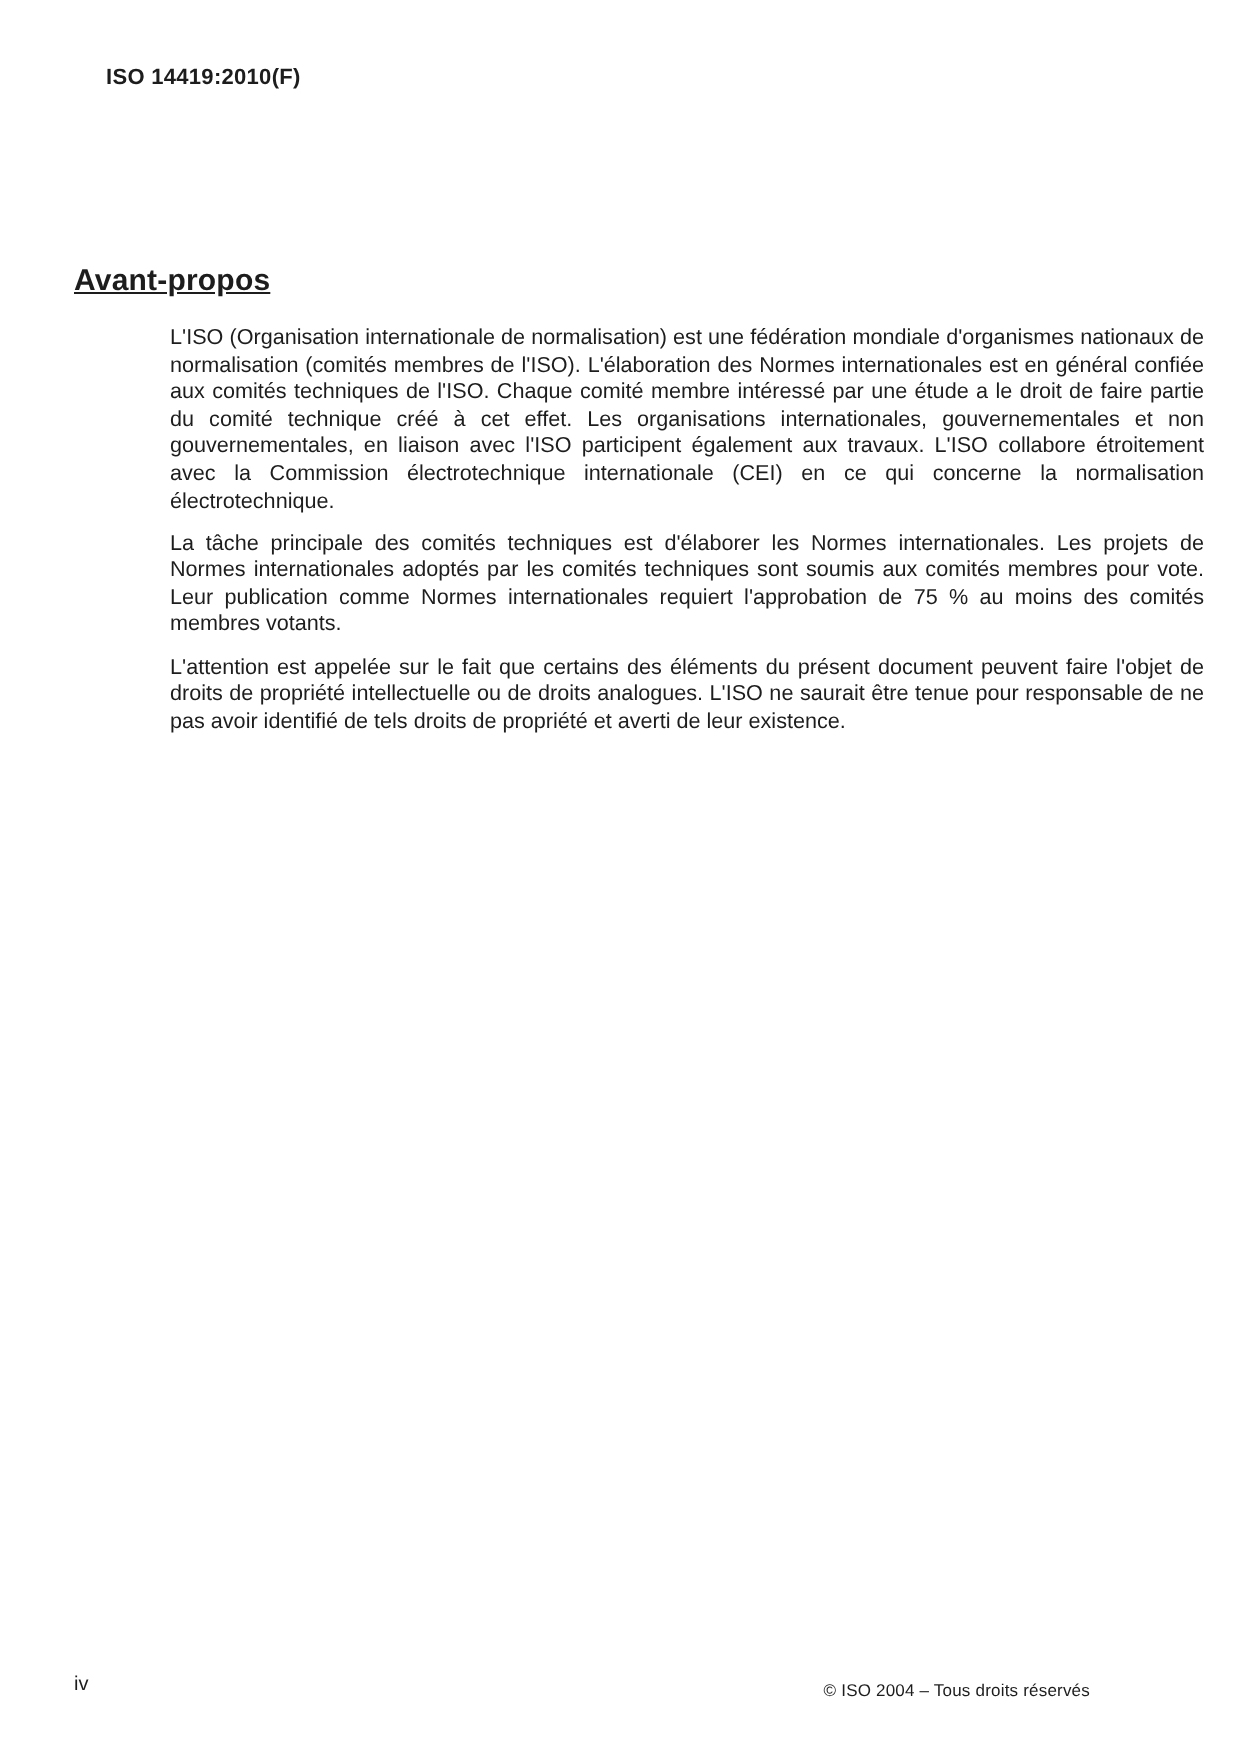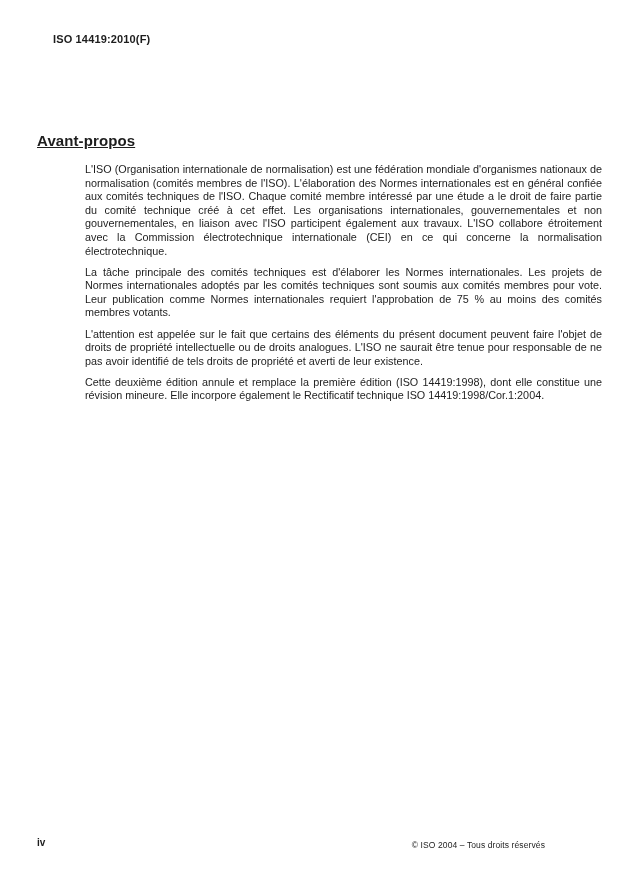--- a/index.html
+++ b/index.html
@@ -51,21 +51,20 @@
     text-justify: inter-word;
   }
   .body-text em {
     font-style: italic;
   }
   .page-number {
     position: absolute;
     left: 37px;
     top: 837px;
     font-size: 10px;
-    font-weight: bold;
   }
   .copyright {
     position: absolute;
     right: 74px;
     top: 840px;
     font-size: 8.5px;
     letter-spacing: 0.1px;
     white-space: nowrap;
   }
 </style>
@@ -75,20 +74,19 @@
 <div class="page">
 
   <div class="running-header">ISO 14419:2010(F)</div>
 
   <h1 class="doc-title">Avant-propos</h1>
 
   <div class="body-text" id="paragraphs">
       <p><span>L'ISO (Organisation internationale de normalisation) est une fédération mondiale d'organismes nationaux de normalisation (comités membres de l'ISO). L'élaboration des Normes internationales est en général confiée aux comités techniques de l'ISO. Chaque comité membre intéressé par une étude a le droit de faire partie du comité technique créé à cet effet. Les organisations internationales, gouvernementales et non gouvernementales, en liaison avec l'ISO participent également aux travaux. L'ISO collabore étroitement avec la Commission électrotechnique internationale (CEI) en ce qui concerne la normalisation électrotechnique.</span></p>
       <p><span>La tâche principale des comités techniques est d'élaborer les Normes internationales. Les projets de Normes internationales adoptés par les comités techniques sont soumis aux comités membres pour vote. Leur publication comme Normes internationales requiert l'approbation de 75 % au moins des comités membres votants.</span></p>
       <p><span>L'attention est appelée sur le fait que certains des éléments du présent document peuvent faire l'objet de droits de propriété intellectuelle ou de droits analogues. L'ISO ne saurait être tenue pour responsable de ne pas avoir identifié de tels droits de propriété et averti de leur existence.</span></p>
-      <p><span>Cette deuxième édition annule et remplace la première édition (ISO 14419:1998), dont elle constitue une révision mineure. Elle incorpore également le Rectificatif technique ISO 14419:1998/Cor.1:2004.</span></p>
     </div>
 
   <span class="page-number">iv</span>
 
   <span class="copyright">© ISO 2004 – Tous droits réservés</span>
 
 </div>
 
 </body></html>

